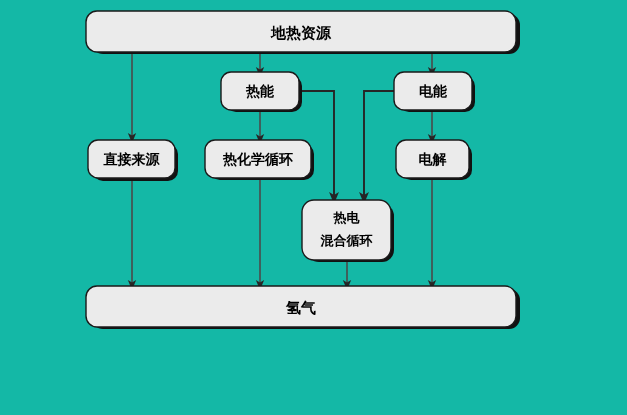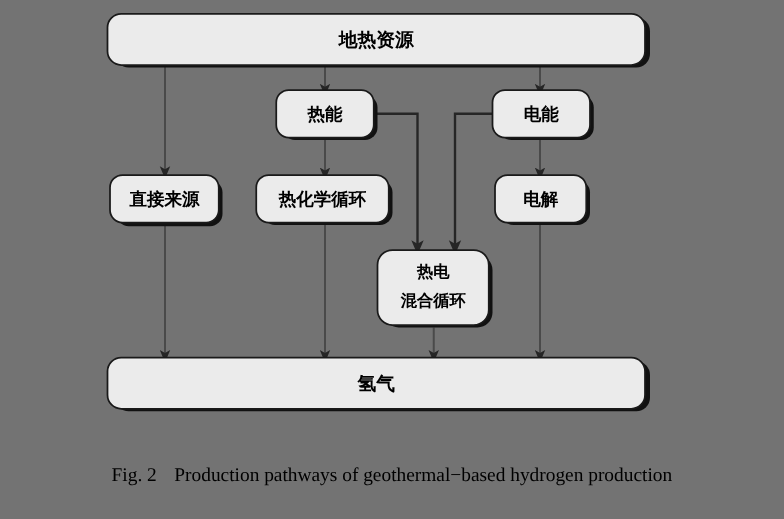--- a/index.html
+++ b/index.html
@@ -4,21 +4,21 @@
 <style>
   html, body {
     margin: 0;
     padding: 0;
     background: #ffffff;
   }
   #page {
     position: relative;
     width: 627px;
     height: 415px;
-    background: #737373;
+    background: #14b8a6;
     overflow: hidden;
     font-family: "Liberation Sans", "DejaVu Sans", sans-serif;
   }
   #flow-svg {
     position: absolute;
     left: 0;
     top: 0;
     width: 627px;
     height: 330px;
     display: block;
@@ -156,17 +156,14 @@
     </g>
 
     <g>
       <rect class="node-shadow" x="92" y="289" width="428" height="40" rx="11" ry="11"></rect>
       <rect class="node-box" x="86" y="286" width="430" height="41" rx="11" ry="11"></rect>
       <text class="node-label big" x="301" y="308">氢气</text>
     </g>
   </svg>
 
 
-  <div class="caption-en">
-    <span class="cap-num">Fig. 2</span><span>Production pathways of geothermal−based hydrogen production</span>
-  </div>
 
 </div>
 
 </body></html>

